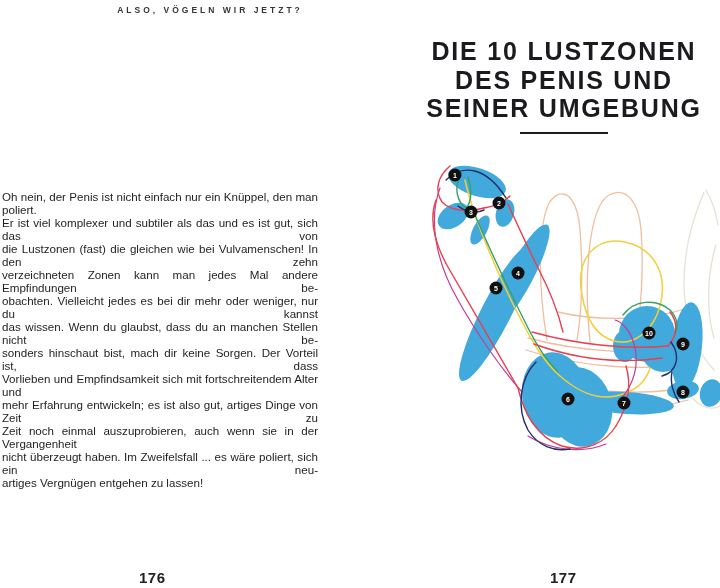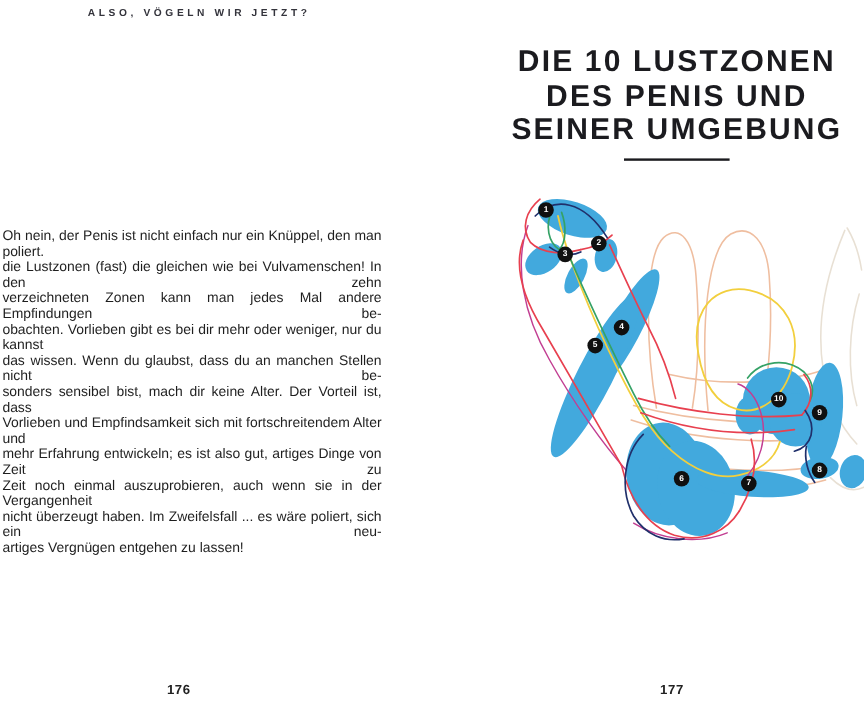--- a/index.html
+++ b/index.html
@@ -1,37 +1,37 @@
 <!DOCTYPE html>
 <html><head>
 <meta charset="utf-8">
 <style>
   html,body{margin:0;padding:0;}
   body{width:720px;height:588px;background:#fff;overflow:hidden;
        font-family:"Liberation Sans",sans-serif;}
   .spread{position:relative;width:720px;height:588px;background:#fff;}
 
   .running-head{position:absolute;top:5px;font-size:8.5px;font-weight:bold;
-    letter-spacing:3px;color:#34343c;text-align:center;}
+    letter-spacing:3px;color:#34343c;text-align:center;padding-left:44px;}
   .running-head.left{left:0;width:332px;}
   .running-head.right{left:360px;width:360px;}
 
   .chapter-title{position:absolute;left:404px;top:37px;width:320px;
     text-align:center;font-weight:bold;font-size:25px;line-height:28.5px;
     letter-spacing:1.8px;color:#1b1b1f;}
   .title-rule{width:88px;height:2px;background:#1b1b1f;margin:9px auto 0 auto;}
 
   .body-text{position:absolute;left:2px;top:190px;width:316px;
     font-family:Liberation Sans, sans-serif;font-size:11.6px;line-height:13px;
     color:#1e1e1e;}
   .body-text .bline{text-align:justify;text-align-last:justify;}
   .body-text .bline:last-child{text-align-last:left;}
 
   .pagenum{position:absolute;top:569px;width:20px;text-align:center;
-    font-size:11px;font-weight:bold;letter-spacing:0.5px;color:#222;}
+    font-size:15px;font-weight:bold;letter-spacing:0.5px;color:#222;}
   .pagenum.left{left:139px;}
   .pagenum.right{left:550px;}
 
   .illustration{position:absolute;left:420px;top:150px;width:300px;height:340px;}
   .illustration svg{position:absolute;left:0;top:0;}
   .zone-marker{position:absolute;width:13px;height:13px;border-radius:50%;
     color:#fff;font-size:7px;font-weight:bold;display:flex;align-items:center;
     justify-content:center;transform:translate(-50%,-50%);line-height:1;}
 </style>
 </head>
@@ -43,25 +43,26 @@
 
   <div class="chapter-title">
     <div>DIE 10 LUSTZONEN</div>
     <div>DES PENIS UND</div>
     <div>SEINER UMGEBUNG</div>
     <div class="title-rule"></div>
   </div>
 
   <div class="body-text" id="body-text">
       <div class="bline">Oh nein, der Penis ist nicht einfach nur ein Knüppel, den man poliert.</div>
+      <div class="bline">Er ist viel komplexer und subtiler als das und es ist gut, sich das von</div>
       <div class="bline">die Lustzonen (fast) die gleichen wie bei Vulvamenschen! In den zehn</div>
       <div class="bline">verzeichneten Zonen kann man jedes Mal andere Empfindungen be-</div>
-      <div class="bline">obachten. Vorlieben gibt es bei dir mehr oder weniger, nur du kannst</div>
+      <div class="bline">obachten. Vielleicht jedes es bei dir mehr oder weniger, nur du kannst</div>
       <div class="bline">das wissen. Wenn du glaubst, dass du an manchen Stellen nicht be-</div>
-      <div class="bline">sonders sensibel bist, mach dir keine Alter. Der Vorteil ist, dass</div>
+      <div class="bline">sonders hinschaut bist, mach dir keine Sorgen. Der Vorteil ist, dass</div>
       <div class="bline">Vorlieben und Empfindsamkeit sich mit fortschreitendem Alter und</div>
       <div class="bline">mehr Erfahrung entwickeln; es ist also gut, artiges Dinge von Zeit zu</div>
       <div class="bline">Zeit noch einmal auszuprobieren, auch wenn sie in der Vergangenheit</div>
       <div class="bline">nicht überzeugt haben. Im Zweifelsfall ... es wäre poliert, sich ein neu-</div>
       <div class="bline">artiges Vergnügen entgehen zu lassen!</div>
     </div>
 
   <div class="illustration">
     <svg width="300" height="340" viewBox="0 0 300 340">
 

